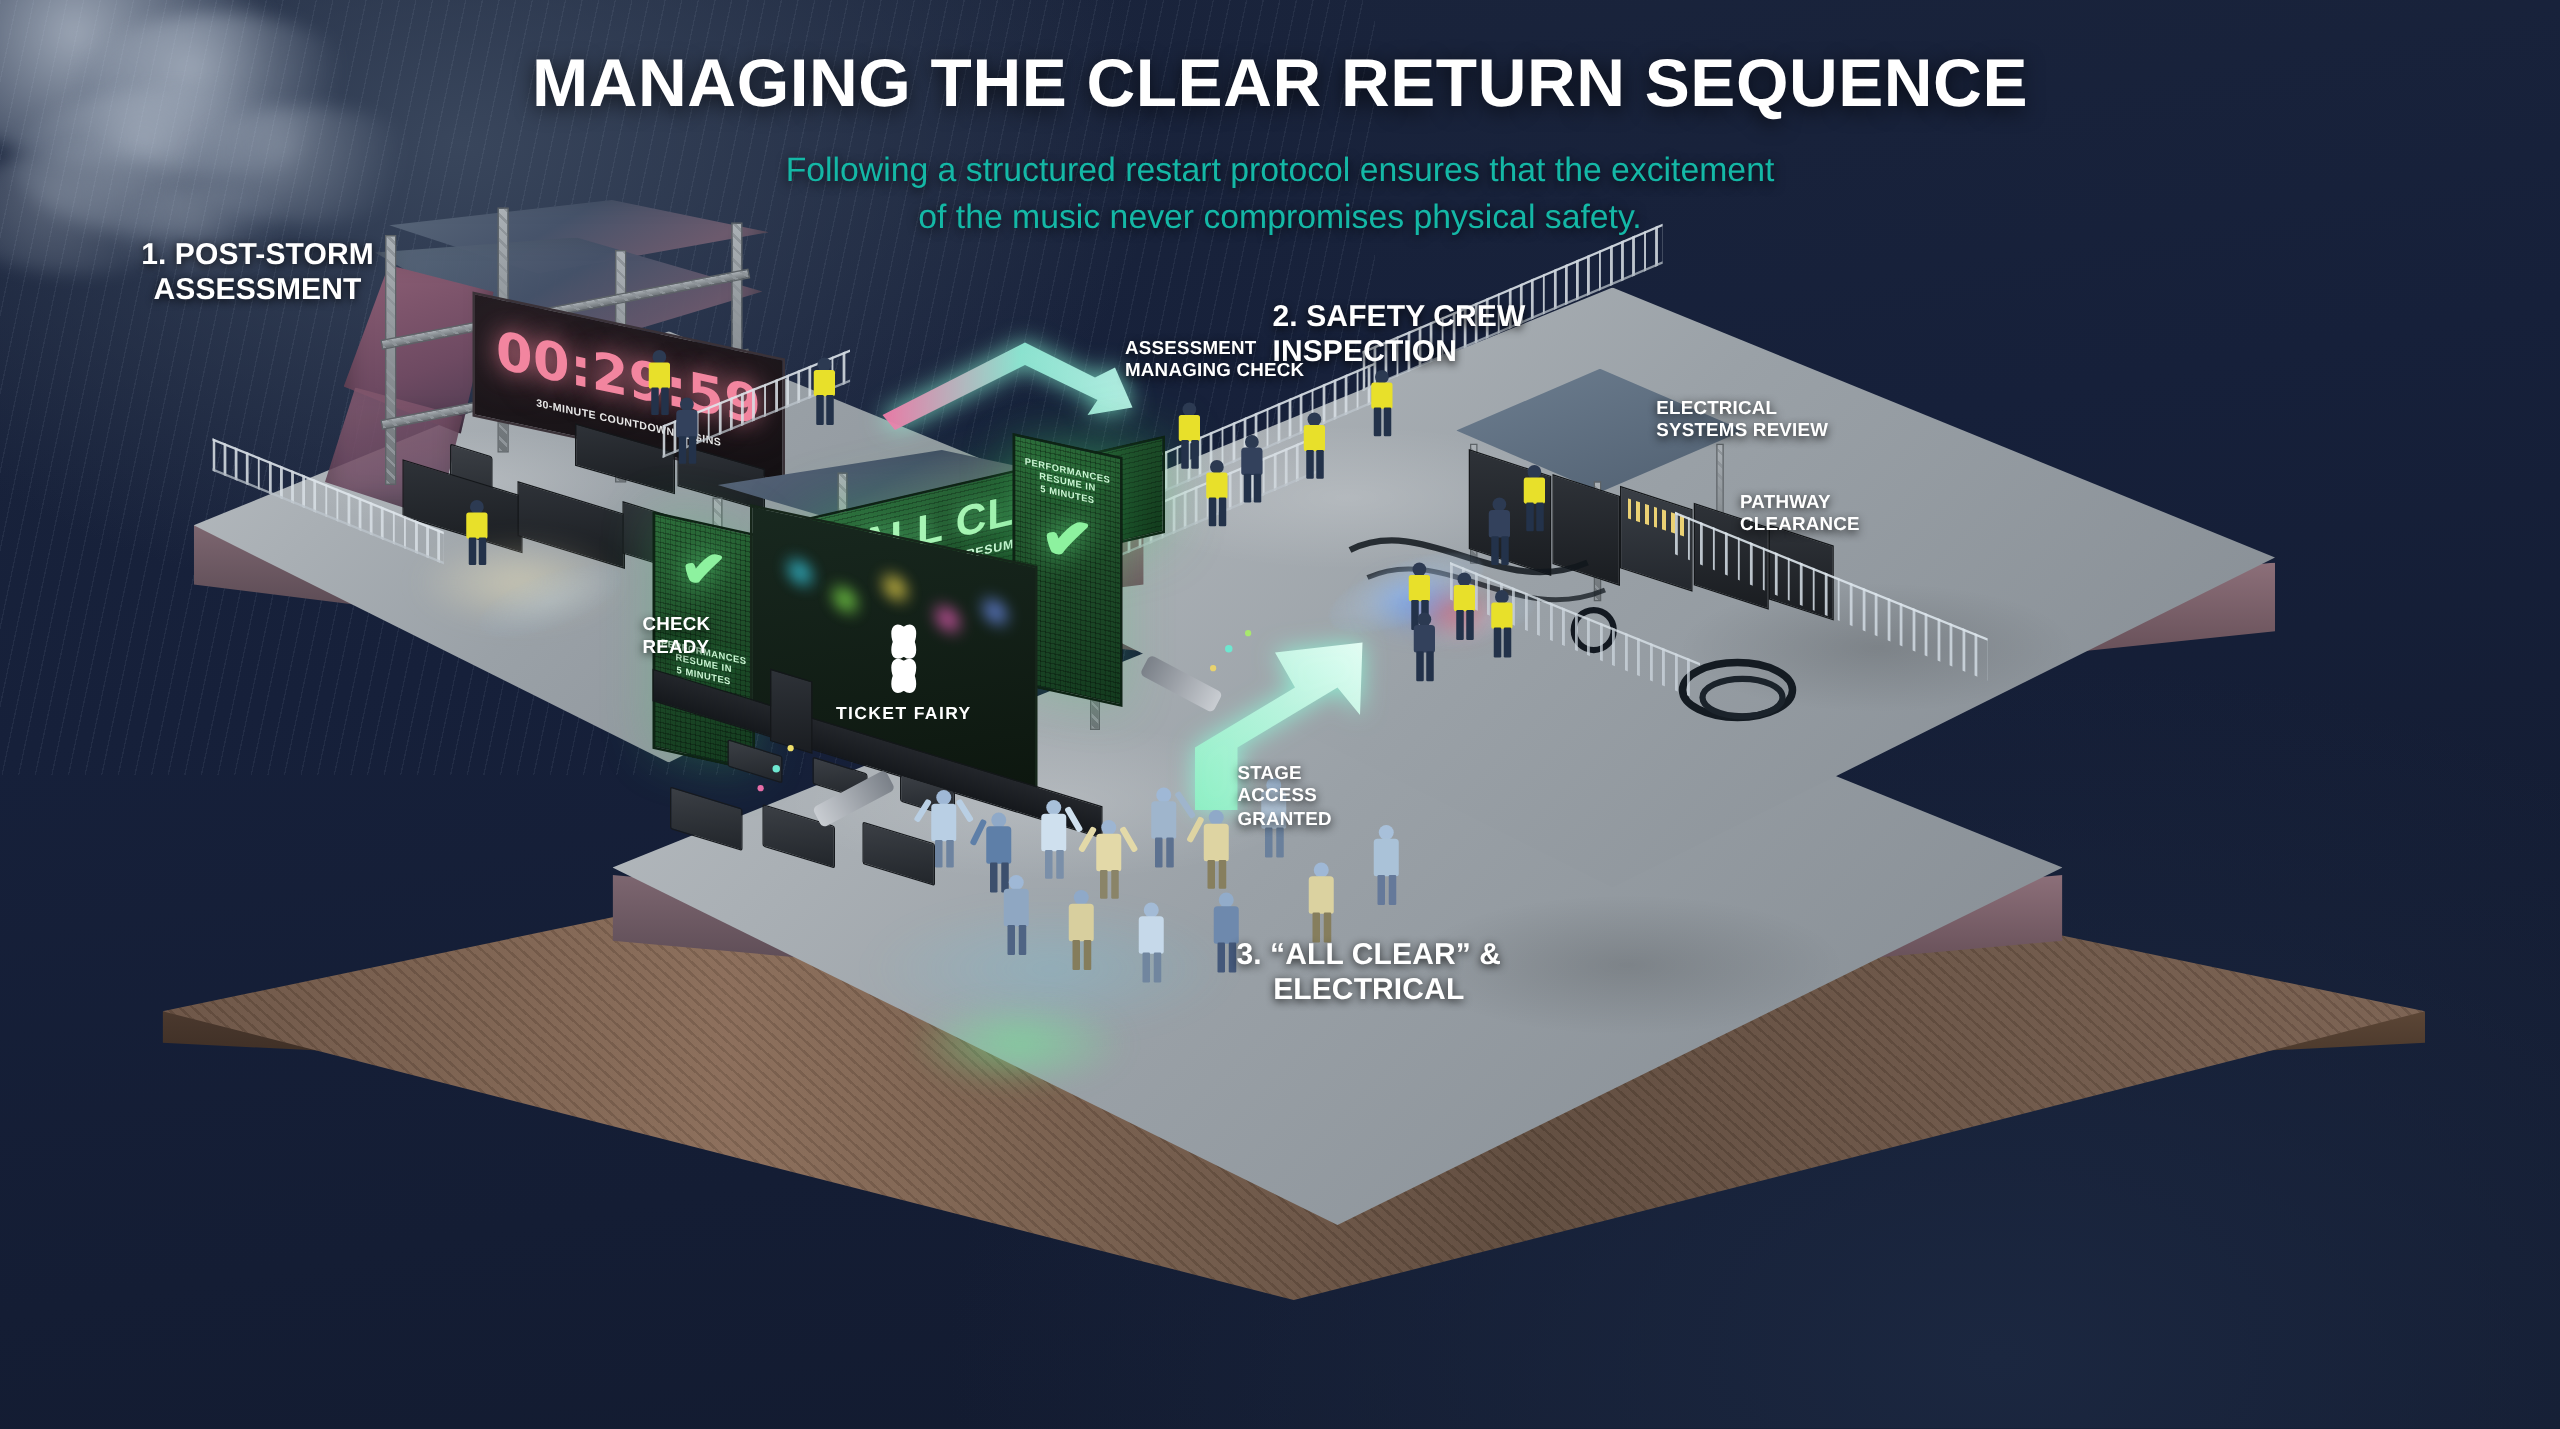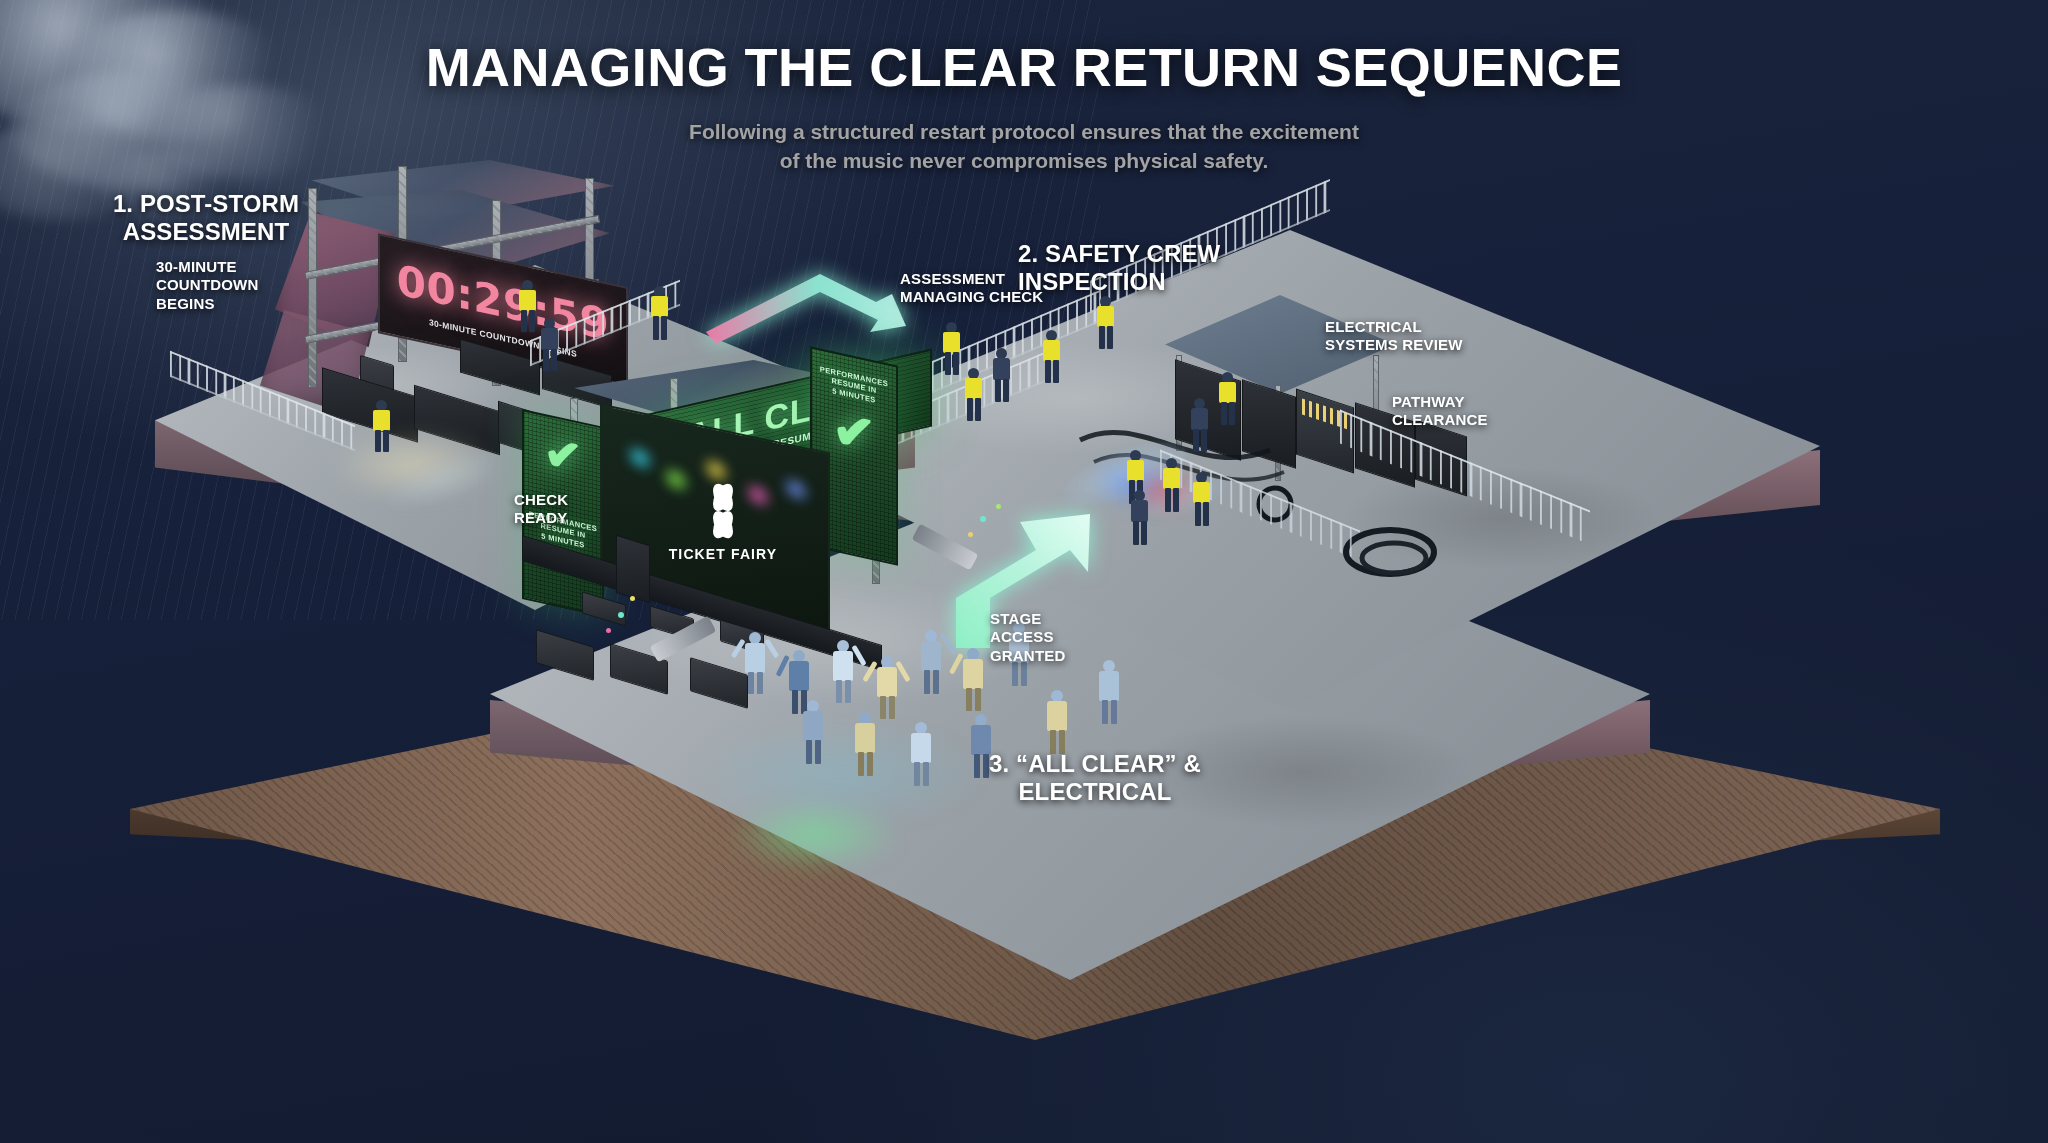--- a/index.html
+++ b/index.html
@@ -188,21 +188,21 @@
   .step-lbl { font-weight:700; font-size:24px; line-height:1.18; letter-spacing:.004em; }
   .sub-lbl  { font-weight:700; font-size:15px; line-height:1.22; letter-spacing:.012em; }
 
   .title {
     position:absolute; left:0; top:36px; width:2048px; text-align:center;
     font-size:54px; font-weight:800; letter-spacing:.008em; color:#fff;
     text-shadow:0 3px 16px rgba(0,0,0,.75);
   }
   .subtitle {
     position:absolute; left:0; top:118px; width:2048px; text-align:center;
-    font-size:21px; font-weight:700; line-height:1.38; color:#a3a3a3;
+    font-size:27px; font-weight:400; line-height:1.38; color:#14b8a6;
     text-shadow:0 2px 9px rgba(0,0,0,.8);
   }
   .subtitle span { display:block; }
 
   .barrier {
     position:absolute;
     background:
       repeating-linear-gradient(90deg, rgba(215,222,228,.95) 0 2px, rgba(0,0,0,0) 2px 9px);
     border-top:2px solid rgba(225,232,238,.95);
     border-bottom:2px solid rgba(190,198,205,.8);
@@ -406,21 +406,21 @@
       </div>
 
       <div class="brand-screen" style="left:470px;top:268px;width:230px;height:180px;transform:matrix(1,0.215,0,1,0,0);">
 
         <div class="beam" style="left:28px;top:34px;width:20px;height:20px;border-radius:50%;background:#36c9e0;"></div>
         <div class="beam" style="left:64px;top:48px;width:20px;height:20px;border-radius:50%;background:#7ee04a;"></div>
         <div class="beam" style="left:104px;top:30px;width:20px;height:20px;border-radius:50%;background:#e8d24a;"></div>
         <div class="beam" style="left:146px;top:46px;width:20px;height:20px;border-radius:50%;background:#e05ab0;"></div>
         <div class="beam" style="left:184px;top:32px;width:20px;height:20px;border-radius:50%;background:#6a8ae8;"></div>
       </div>
-      <div class="tf-wrap" style="left:528px;top:320px;width:130px;">
+      <div class="tf-wrap" style="left:528px;top:336px;width:130px;">
         <svg viewBox="0 0 100 100" style="width:62px;height:62px;">
           <g fill="#ffffff">
             <ellipse cx="50" cy="28" rx="13" ry="24" transform="rotate(-28 50 28)"></ellipse>
             <ellipse cx="50" cy="28" rx="13" ry="24" transform="rotate(28 50 28)"></ellipse>
             <ellipse cx="50" cy="72" rx="13" ry="24" transform="rotate(-28 50 72)"></ellipse>
             <ellipse cx="50" cy="72" rx="13" ry="24" transform="rotate(28 50 72)"></ellipse>
           </g>
         </svg>
         <div class="tf-name" style="font-size:14px;margin-top:4px;">TICKET FAIRY</div>
       </div>
@@ -632,25 +632,20 @@
       <div class="leg" style="left:6px;top:40px;width:6px;height:24px;background:#65799a;"></div>
       <div class="leg" style="left:15px;top:40px;width:6px;height:24px;background:#65799a;"></div>
     </div>
   </div>
 
   <div class="lbl step-lbl" style="left:86px;top:190px;width:240px;text-align:center;">
     <div>1. POST-STORM</div>
     <div>ASSESSMENT</div>
   </div>
 
-  <div class="lbl sub-lbl" style="left:156px;top:258px;width:180px;">
-    <div>30-MINUTE</div>
-    <div>COUNTDOWN</div>
-    <div>BEGINS</div>
-  </div>
 
   <div class="lbl step-lbl" style="left:1018px;top:240px;width:330px;">
     <div>2. SAFETY CREW INSPECTION</div>
   </div>
 
   <div class="lbl sub-lbl" style="left:900px;top:270px;width:210px;">
     <div>ASSESSMENT</div>
     <div>MANAGING CHECK</div>
   </div>
 

